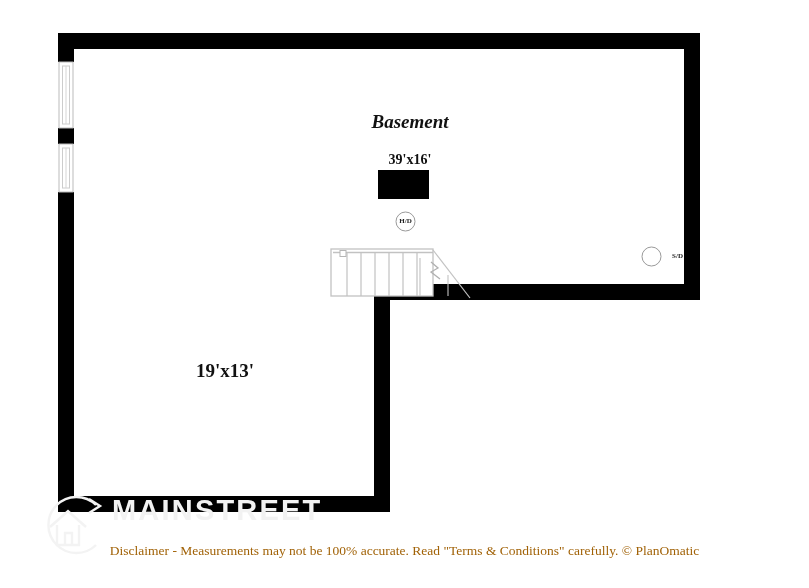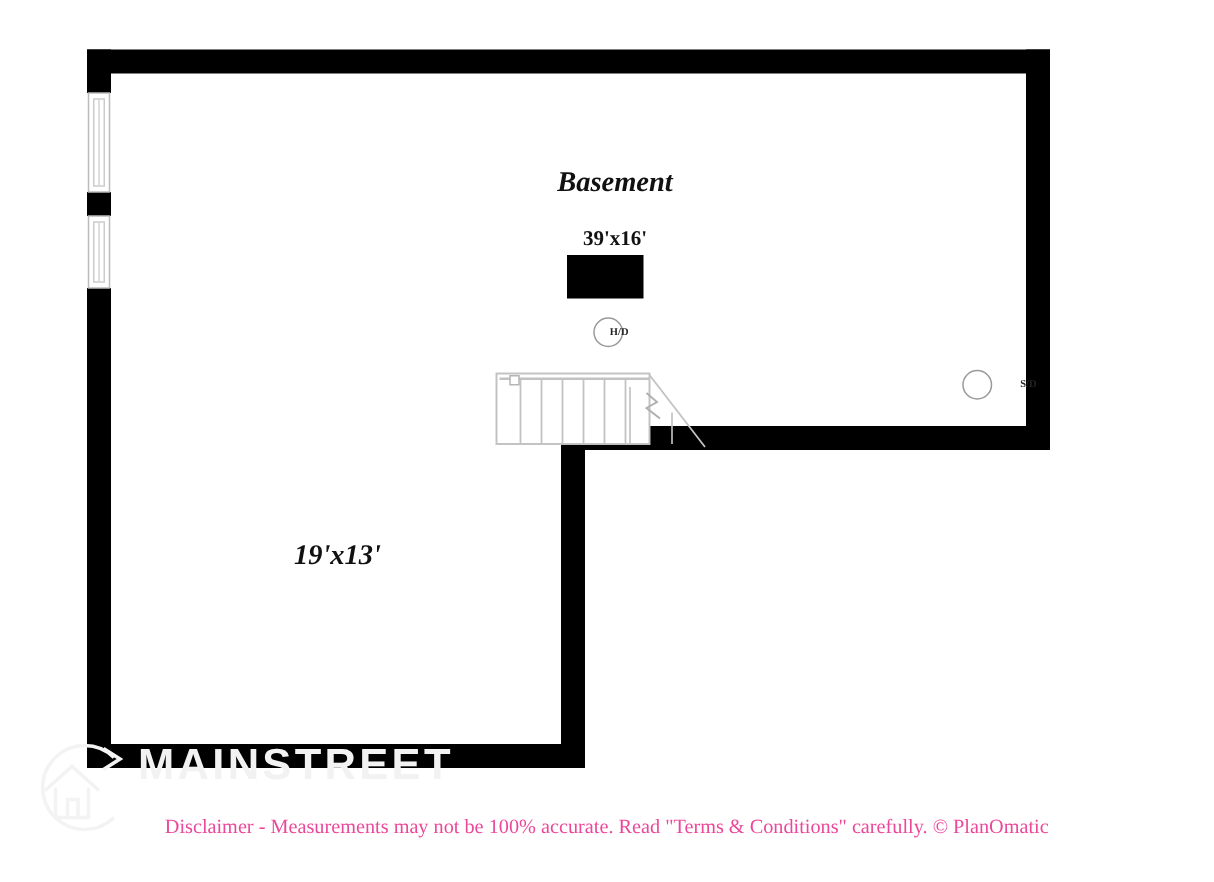--- a/index.html
+++ b/index.html
@@ -18,21 +18,21 @@
   #floorplan {
     position: absolute;
     left: 0; top: 0;
     width: 809px;
     height: 588px;
   }
 
   
   .watermark {
     position: absolute;
-    left: 14px;
+    left: 34px;
     top: 487px;
     width: 300px;
     height: 70px;
     pointer-events: none;
   }
   .wm-text {
     position: absolute;
     left: 78px;
     top: 10px;
     font-family: "Liberation Sans", sans-serif;
@@ -65,43 +65,42 @@
     left: 330px;
     top: 129px;
     width: 160px;
     margin-top: 23px;
   }
   .lbl-room2-dims {
     font-size: 19px;
     left: 165px;
     top: 360px;
     width: 120px;
-    font-style: italic;
   }
 
   .symbol-text {
     position: absolute;
     font-family: "Liberation Serif", serif;
     font-weight: bold;
     font-size: 7px;
     color: #222;
     white-space: nowrap;
-    text-align: right;
+    text-align: center;
   }
 
   
   .disclaimer {
     position: absolute;
     left: 0;
     top: 543px;
     width: 809px;
     text-align: center;
     font-family: "Liberation Serif", serif;
     font-size: 13.5px;
-    color: #ec4899;
+    color: #a16207;
     white-space: nowrap;
   }
 </style>
 </head>
 <body>
 
 <svg id="floorplan" viewBox="0 0 809 588" xmlns="http://www.w3.org/2000/svg">
 
   <path d="M 58 33 L 700 33 L 700 300 L 390 300 L 390 512 L 58 512 Z" fill="#ffffff"></path>
 

